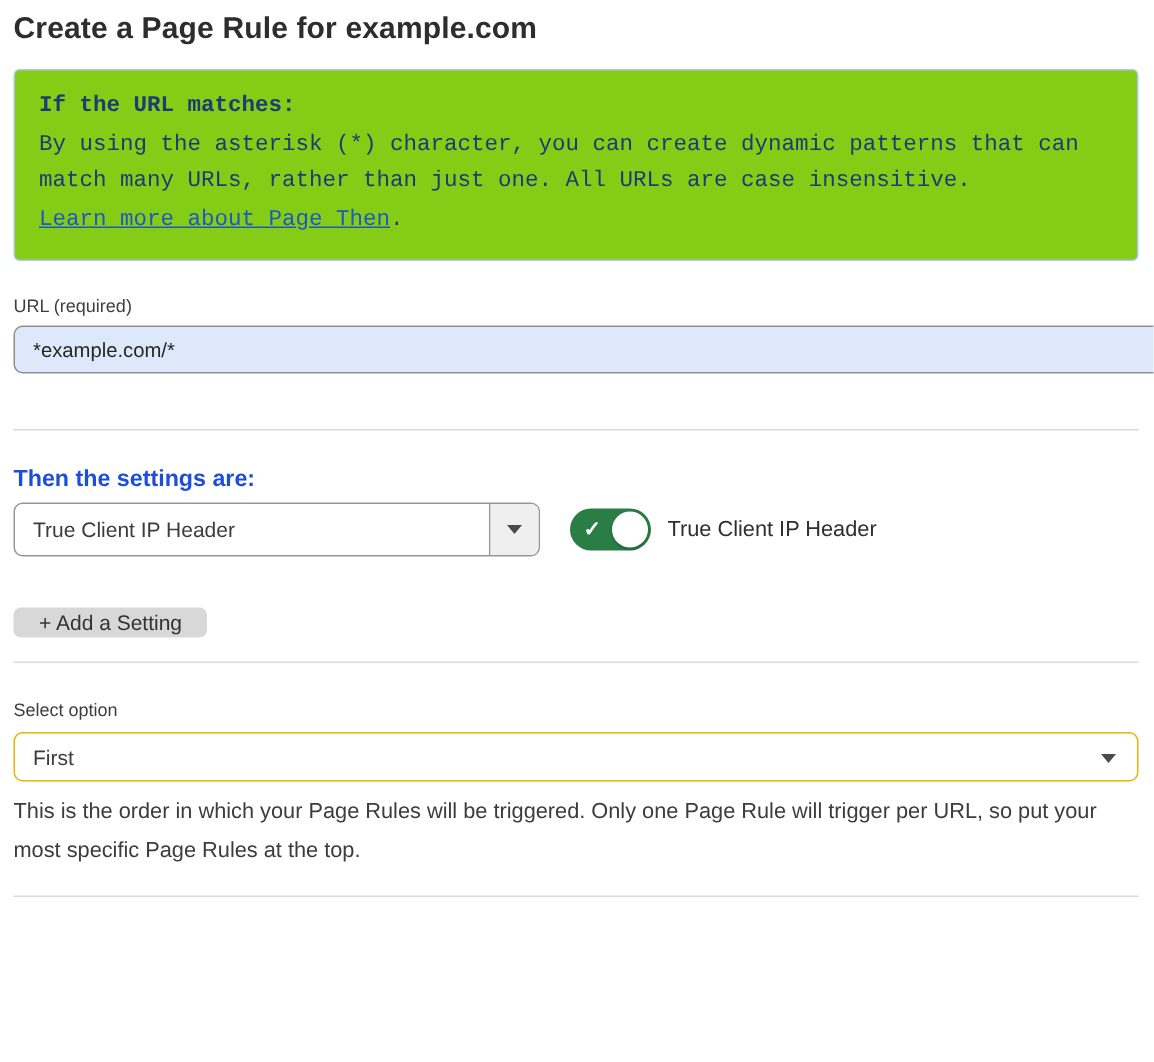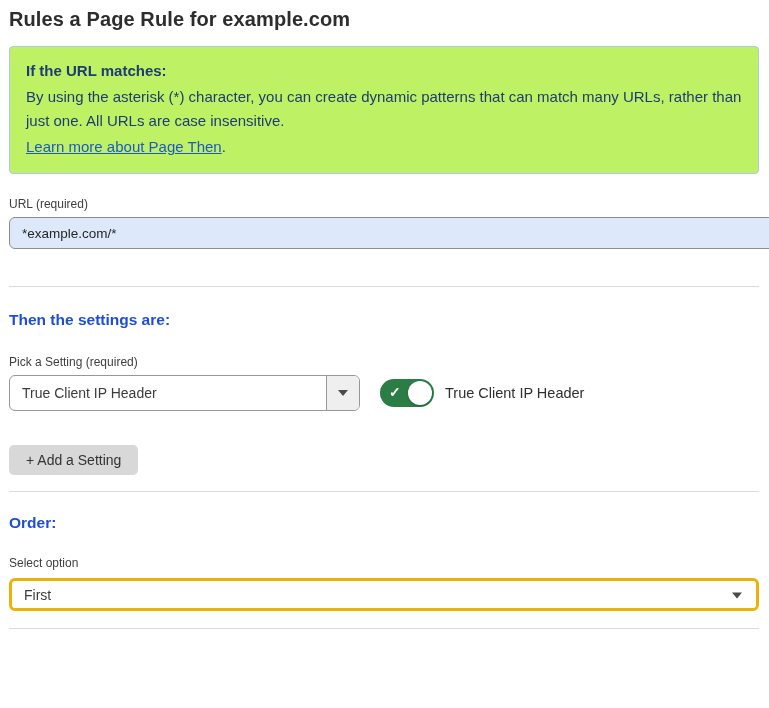--- a/index.html
+++ b/index.html
@@ -18,27 +18,28 @@
     font-size: 20px;
     font-weight: bold;
     color: #2d2d2d;
     letter-spacing: 0.1px;
     margin-top: 2px;
   }
 
   
   .info-box {
     margin-top: 15px;
-    background: #bef264;
+    background: #84cc16;
     border: 1px solid #abc8ee;
     border-radius: 4px;
     padding: 12px 16px 14px 16px;
     color: #1d3c74;
     font-size: 15px;
     line-height: 24px;
+    font-family: Liberation Mono, monospace;
   }
   .info-heading { font-weight: bold; }
   .info-body { margin-top: 2px; max-width: 720px; }
   .info-link-line { margin-top: 2px; }
   .info-link {
     color: #1d59c2;
     text-decoration: underline;
     cursor: pointer;
   }
   .info-link-suffix { color: #1d3c74; }
@@ -164,42 +165,42 @@
     margin-left: 11px;
     font-size: 14.5px;
     color: #2f2f2f;
   }
 
   
   .btn {
     display: inline-flex;
     align-items: center;
     justify-content: center;
-    height: 30px;
+    height: 20px;
     border: none;
     border-radius: 5px;
     font-family: "Liberation Sans", sans-serif;
     font-size: 14px;
     cursor: pointer;
     padding: 0 17px;
   }
   .btn-gray {
     background: #d8d8d8;
     color: #333333;
   }
   .add-setting-btn { margin-top: 34px; }
 
   .order-select-label { margin-top: 24px; }
 
   .order-select {
     margin-top: 8px;
     width: 750px;
     height: 33px;
     background: #ffffff;
-    border: 3px solid #eab308;
+    border: 1px solid #eab308;
     border-radius: 6px;
     display: flex;
     align-items: center;
     position: relative;
     cursor: pointer;
   }
   .order-select .select-value {
     padding: 0 12px;
     font-size: 14px;
     color: #3c3c3c;
@@ -217,63 +218,62 @@
     line-height: 26px;
     color: #3c3c3c;
     max-width: 745px;
   }
 </style>
 </head>
 <body>
 
 <div class="container">
 
-  <h1 class="page-title">Rules a Page Rule for example.com</h1>
+  <h1 class="page-title">Create a Page Rule for example.com</h1>
 
   <div class="info-box">
     <div class="info-heading">If the URL matches:</div>
     <div class="info-body">By using the asterisk (*) character, you can create dynamic patterns that can match many URLs, rather than just one. All URLs are case insensitive.</div>
     <div class="info-link-line"><a class="info-link">Learn more about Page Then</a><span class="info-link-suffix">.</span></div>
   </div>
 
   <div class="field-label url-label">URL (required)</div>
   <input class="url-input" type="text" value="*example.com/*" style="">
 
   <hr class="divider divider-1">
 
   <div class="section-heading settings-heading">Then the settings are:</div>
 
-  <div class="field-label picker-label">Pick a Setting (required)</div>
 
   <div class="setting-row">
     <div class="select-box">
       <div class="select-value">True Client IP Header</div>
       <div class="select-arrow-seg">
         <span class="caret-down"></span>
       </div>
     </div>
 
     <div class="toggle">
       <span class="check-glyph">✓</span>
       <span class="knob"></span>
     </div>
     <div class="toggle-label">True Client IP Header</div>
   </div>
 
   <button class="btn btn-gray add-setting-btn">+ Add a Setting</button>
 
   <hr class="divider divider-2">
 
-  <div class="section-heading order-heading">Order:</div>
 
   <div class="field-label order-select-label">Select option</div>
 
   <div class="order-select">
     <div class="select-value">First</div>
     <span class="caret-down"></span>
   </div>
 
+  <div class="order-help">This is the order in which your Page Rules will be triggered. Only one Page Rule will trigger per URL, so put your most specific Page Rules at the top.</div>
 
   <hr class="divider divider-3">
 
   
 
 </div>
 
 </body></html>

